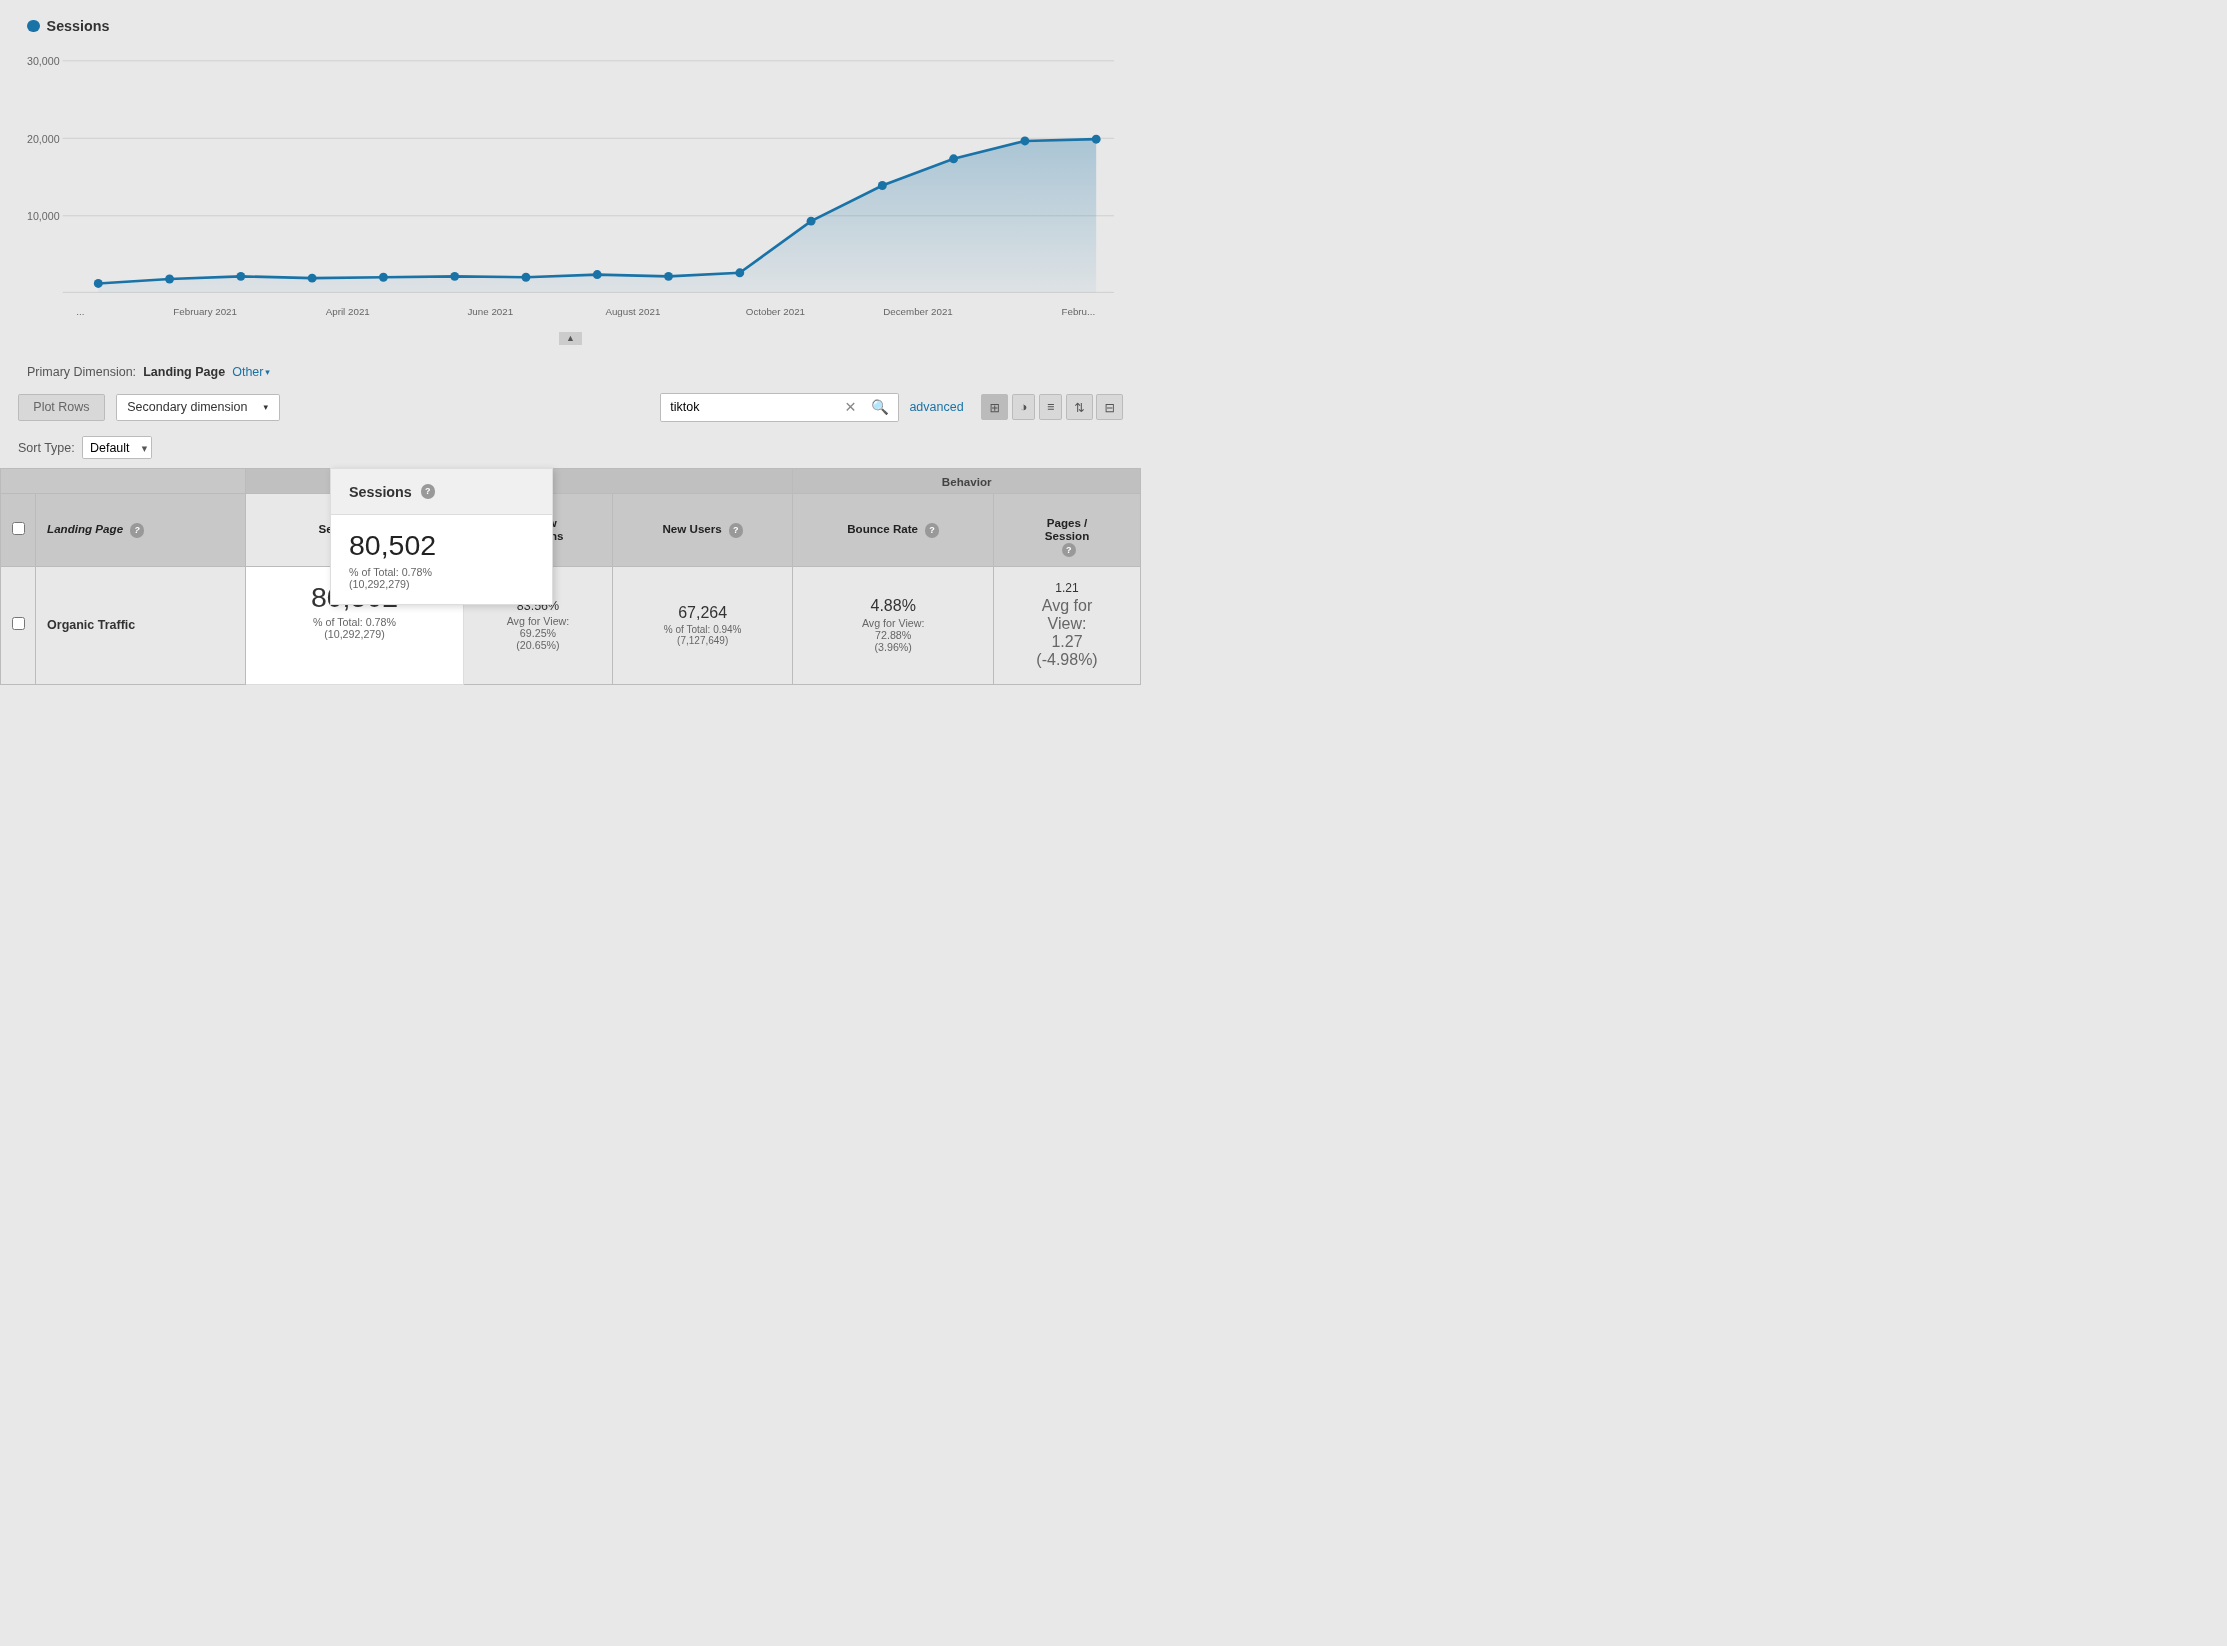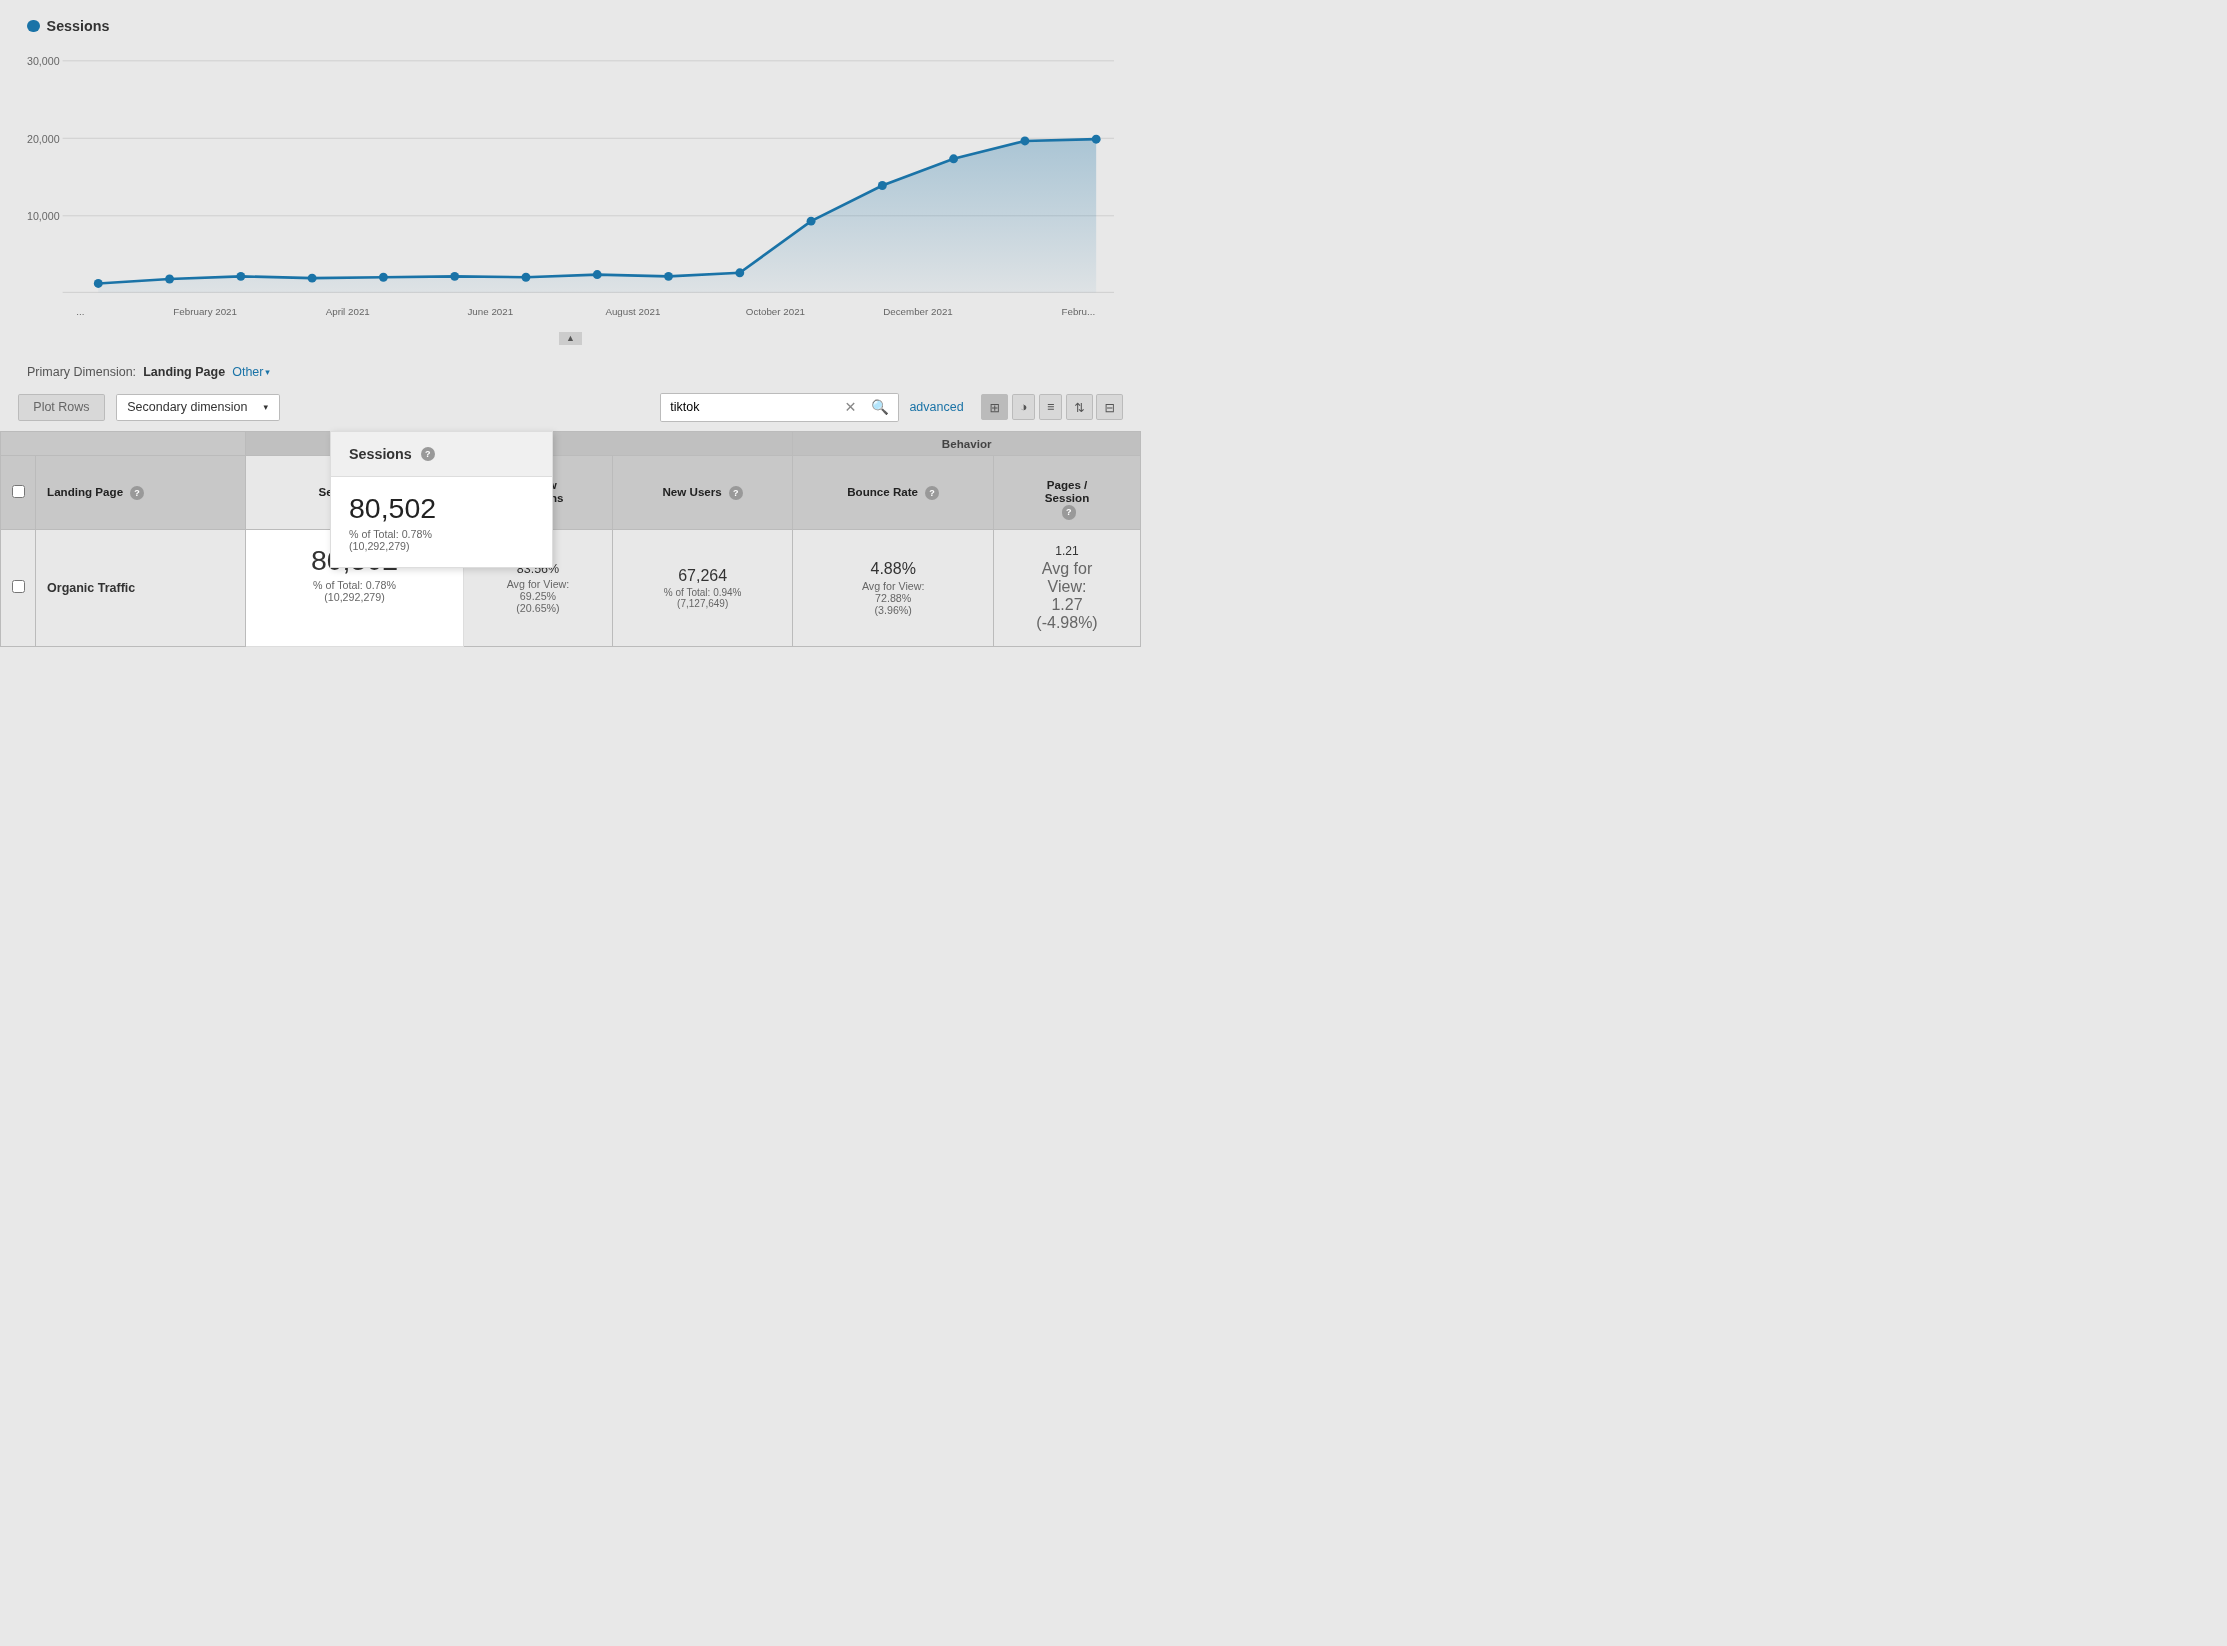--- a/index.html
+++ b/index.html
@@ -261,20 +261,21 @@
       padding: 9px 10.7px;
       font-size: 11.6px;
       font-weight: bold;
       text-align: center;
       vertical-align: middle;
       color: #222;
     }
 
     .table-header-row th.left-align {
       text-align: left;
+      font-style: italic;
     }
 
     .section-header th {
       background: #c0c0c0;
       font-size: 11.6px;
       font-weight: bold;
       padding: 5.3px 10.7px;
       text-align: center;
       border: 0.9px solid #bbb;
       color: #444;
@@ -478,20 +479,28 @@
       </button>
       <button class="view-icon-btn">
         <span>⇅</span>
       </button>
       <button class="view-icon-btn">
         <span>⊟</span>
       </button>
     </div>
   </div>
 
+  <div class="sort-type-row">
+    <span class="sort-label">Sort Type:</span>
+    <div class="sort-select-wrapper">
+      <select class="sort-select">
+        <option>Default</option>
+      </select>
+    </div>
+  </div>
 
   <div class="table-section" style="position:relative;">
     <table class="table-wrapper">
       <thead>
 
         <tr class="section-header">
           <th colspan="2" style="background:#c8c8c8; border:0.9px solid #bbb;"></th>
           <th colspan="3">Acquisition</th>
           <th colspan="3">Behavior</th>
         </tr>

